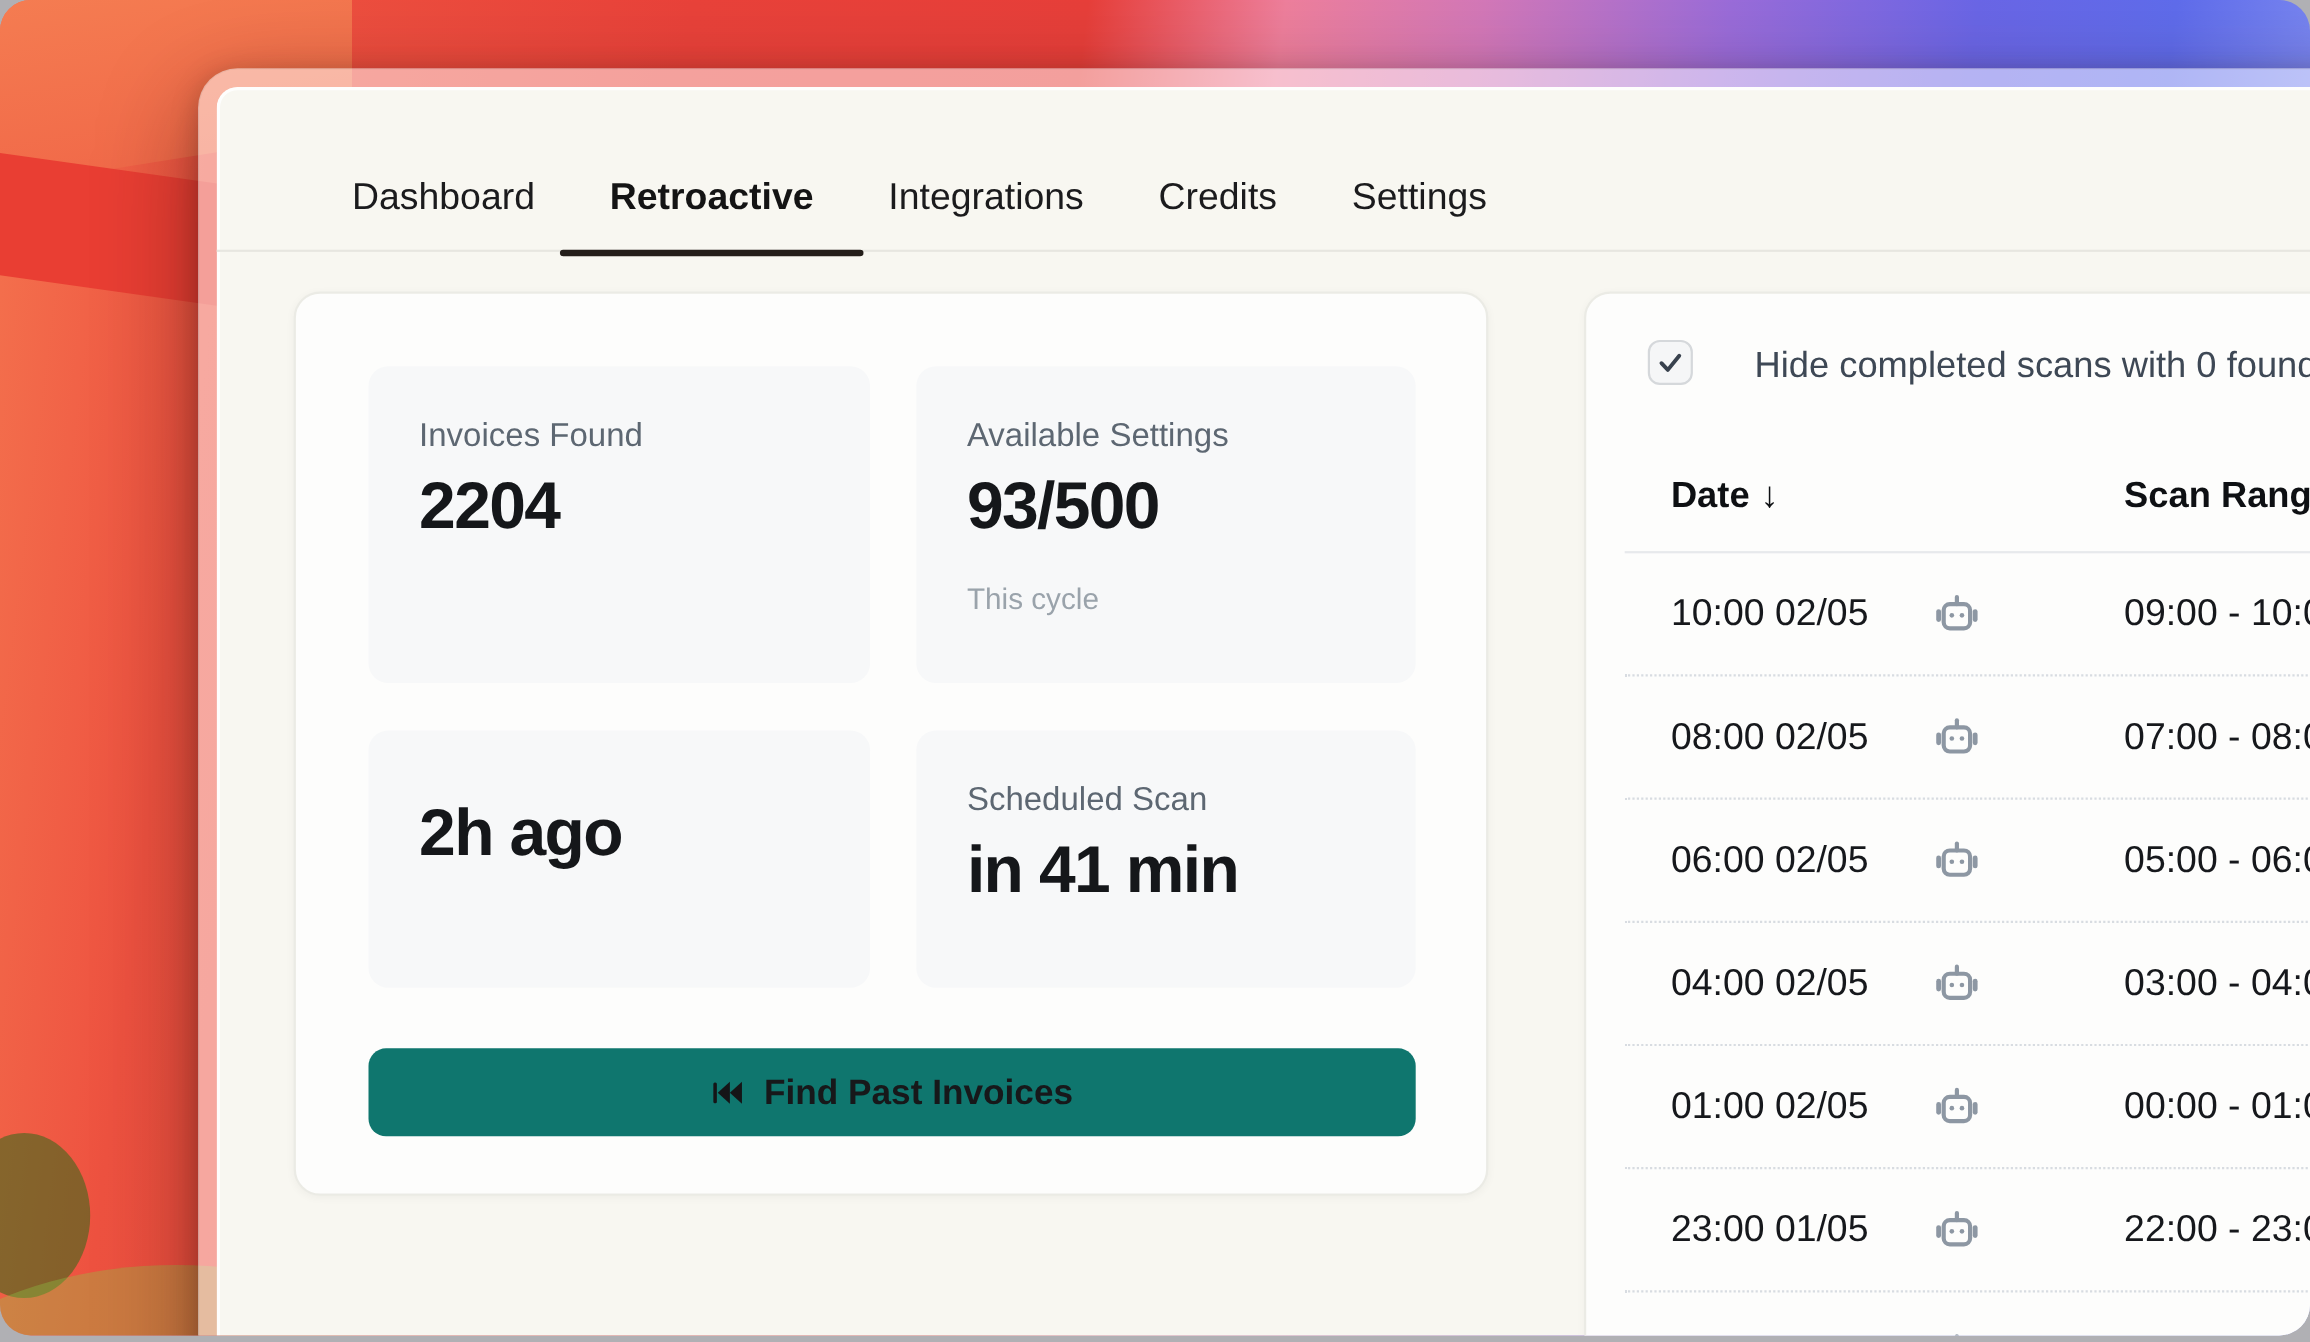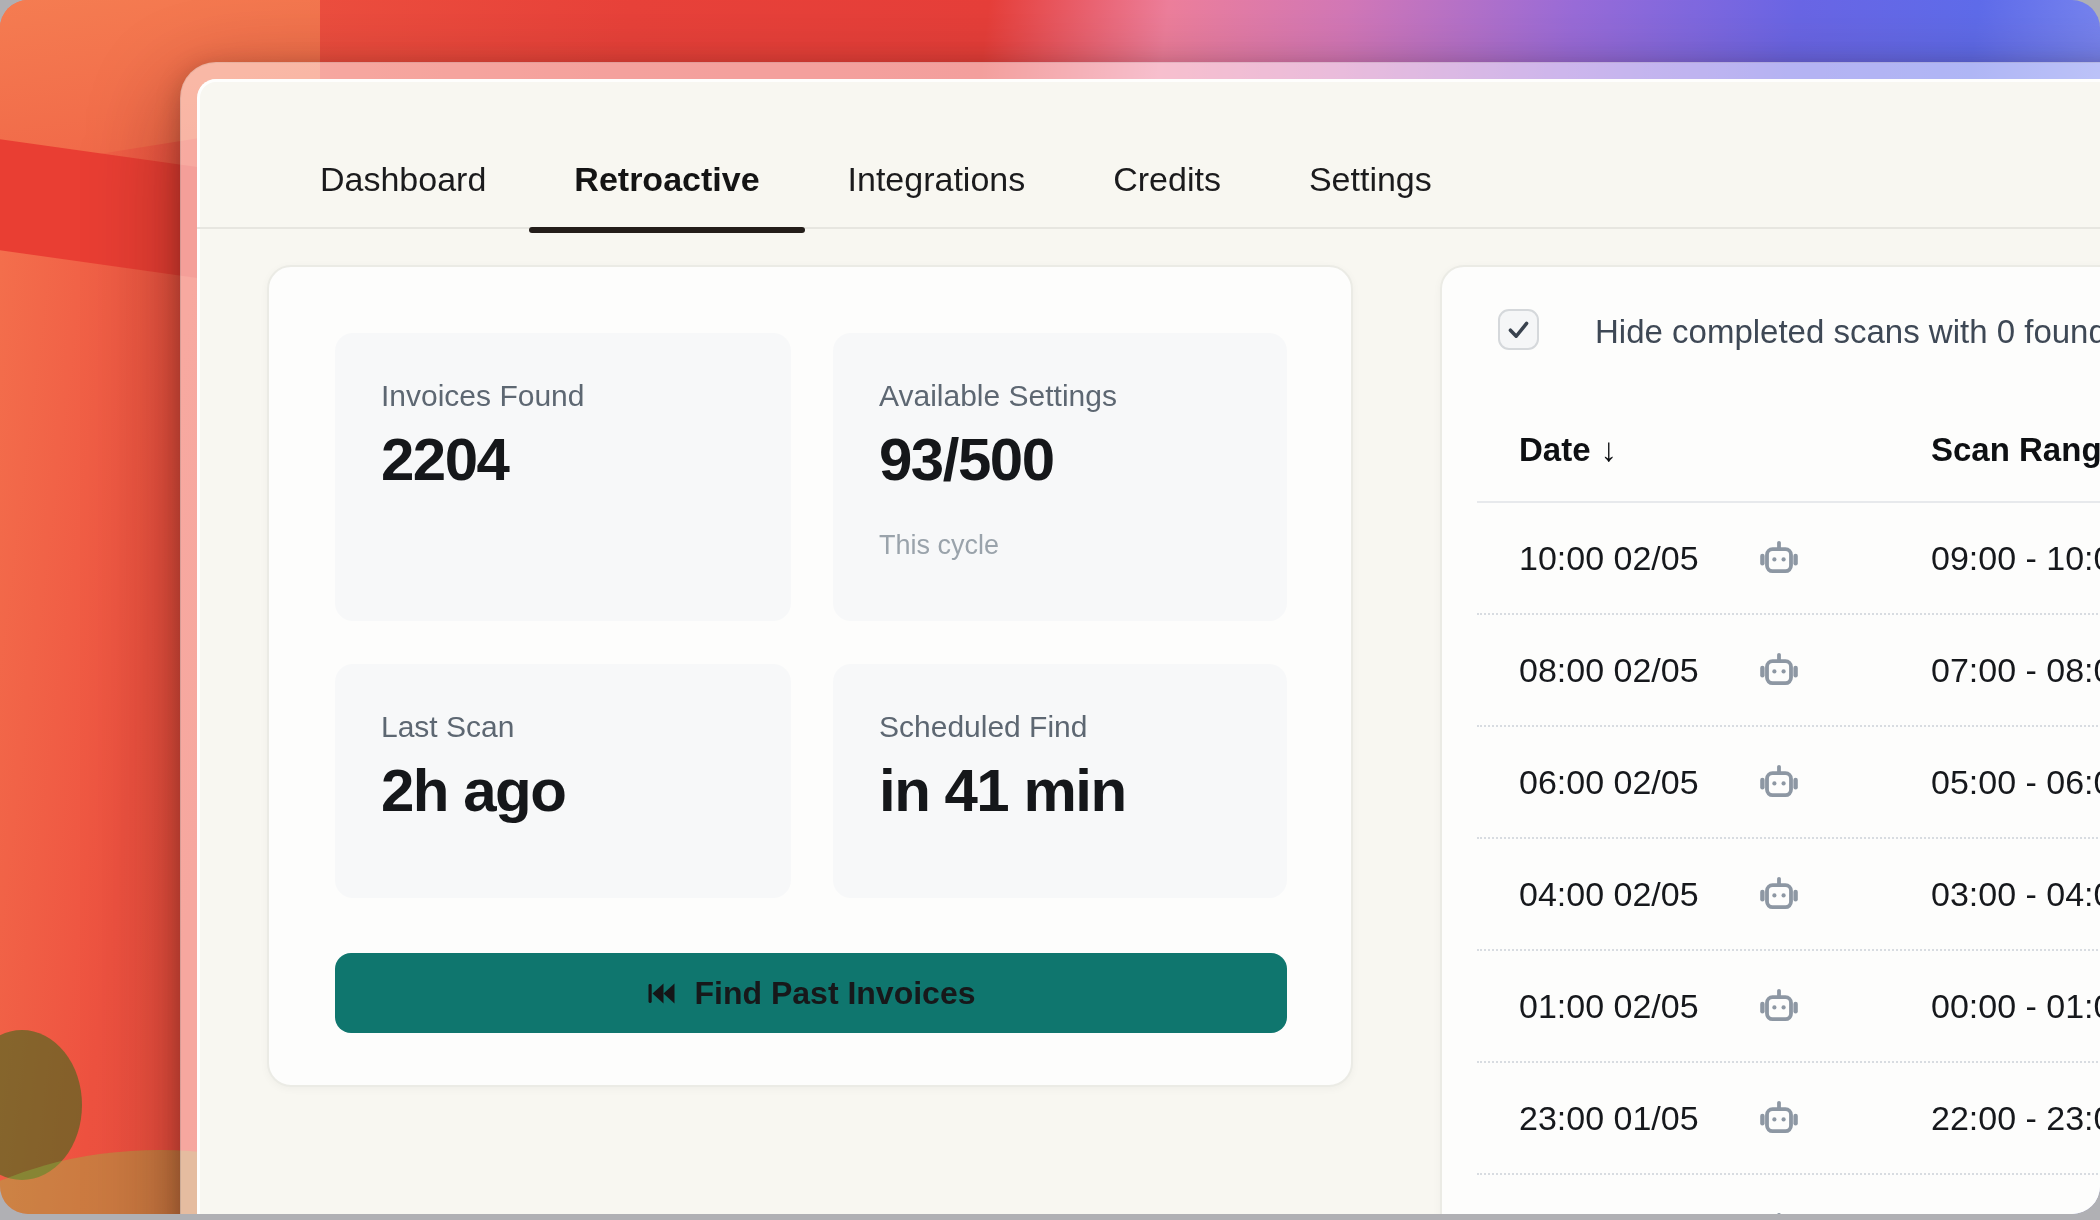--- a/index.html
+++ b/index.html
@@ -57,21 +57,21 @@
     background: #f8f7f1;
     background-clip: padding-box;
     box-shadow: 0 30px 90px rgba(40, 15, 10, 0.42), 0 6px 24px rgba(40, 15, 10, 0.25),
                 inset 0 0 0 3px rgba(255, 255, 255, 0.85);
   }
 
   
   .tabline { position: absolute; left: 197px; right: 0; top: 227px; height: 2px;
     background: #e7e6e0; }
   .tabbar { position: absolute; left: 320px; top: 130px; height: 99px;
-    display: flex; gap: 88px; align-items: stretch; }
+    display: flex; gap: 68px; align-items: stretch; }
   .tab { position: relative; display: flex; align-items: center;
     font-size: 34px; font-weight: 500; color: #1b1b1d; cursor: pointer;
     white-space: nowrap; }
   .tab.active { font-weight: 700; color: #141414; }
   .tab.active::after { content: ""; position: absolute; left: -45px; right: -45px;
     bottom: -4px; height: 6px; border-radius: 3px; background: #241e1a; }
 
   
   .panel { position: absolute; background: #fdfdfc; border: 2px solid #ebebe5;
     border-radius: 24px; box-shadow: 0 2px 8px rgba(20, 20, 20, 0.04);
@@ -157,27 +157,26 @@
 
     </div>
 
     <div class="stat-card tr">
       <div class="stat-label">Available Settings</div>
       <div class="stat-value">93/500</div>
       <div class="stat-note">This cycle</div>
     </div>
 
     <div class="stat-card bl">
-      <div class="stat-label">Last Scan</div>
       <div class="stat-value">2h ago</div>
 
     </div>
 
     <div class="stat-card br">
-      <div class="stat-label">Scheduled Find</div>
+      <div class="stat-label">Scheduled Scan</div>
       <div class="stat-value">in 41 min</div>
 
     </div>
 
     <button class="find-btn">
       <svg width="30" height="27" viewBox="0 0 30 27">
         <rect x="1.5" y="4" width="3.2" height="19" rx="1.4" fill="#151517"></rect>
         <polygon points="16.5,3.5 5.5,13.5 16.5,23.5" fill="#151517"></polygon>
         <polygon points="27.5,3.5 16.5,13.5 27.5,23.5" fill="#151517"></polygon>
       </svg>

